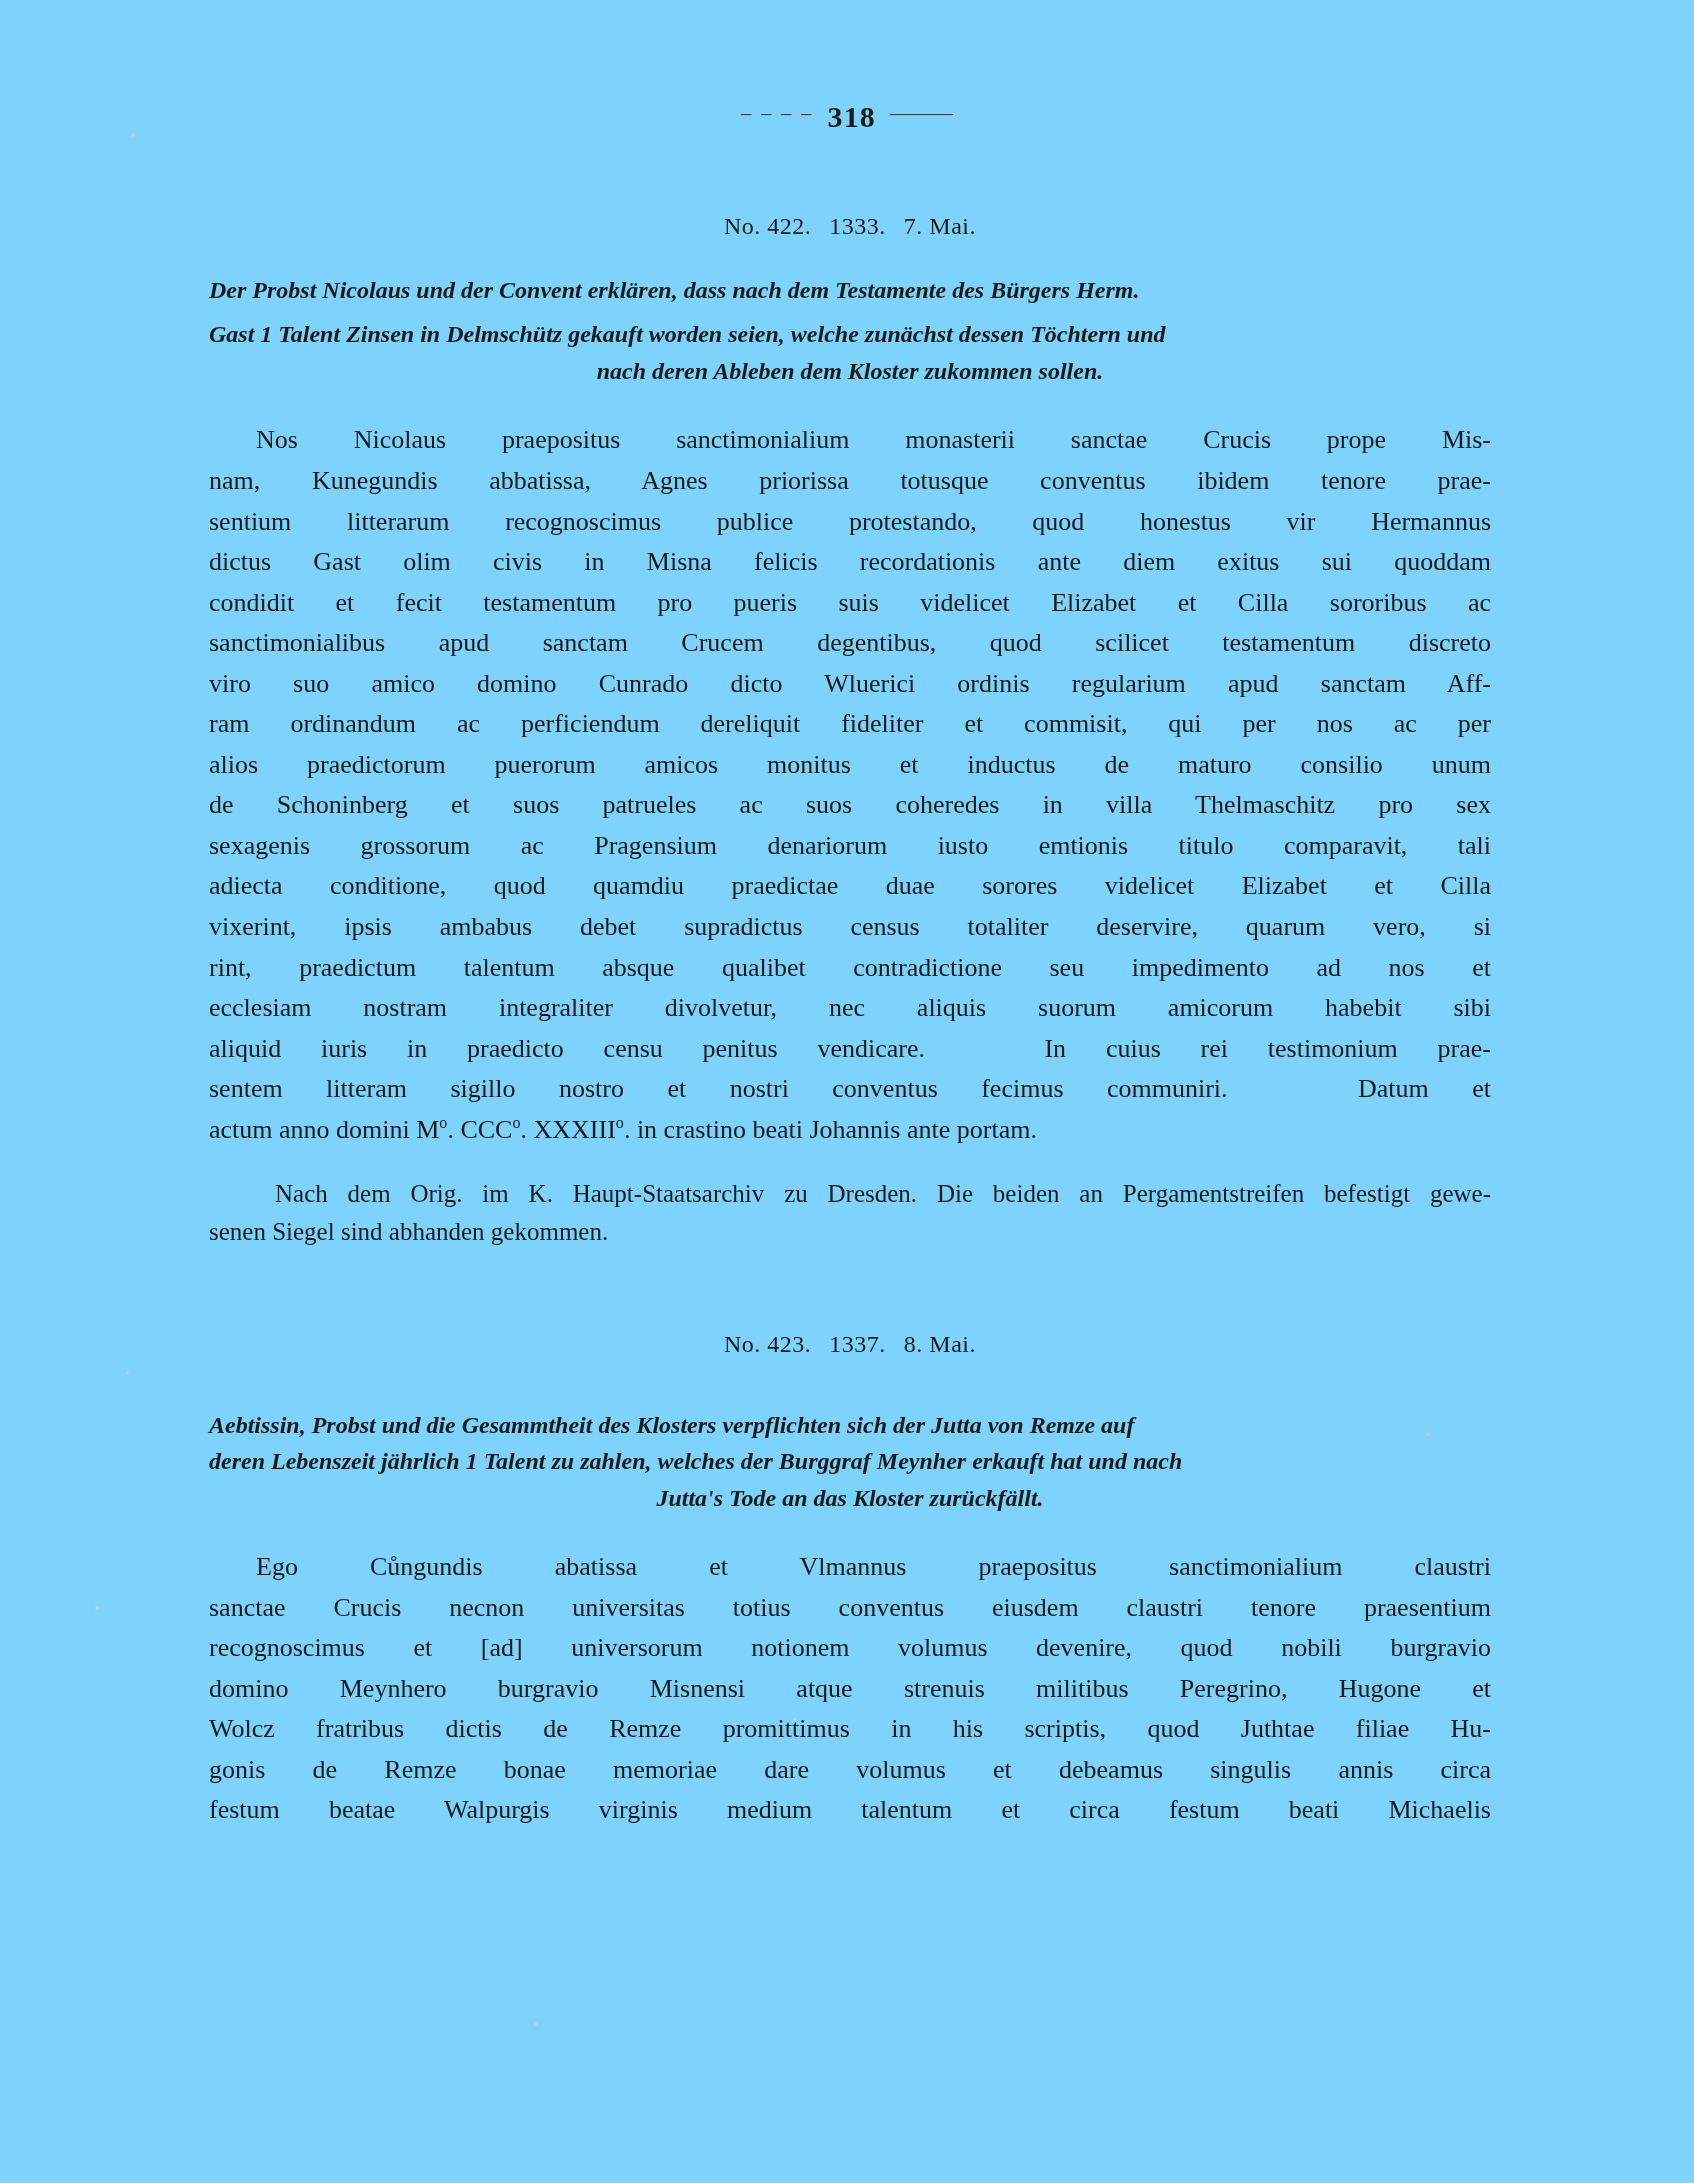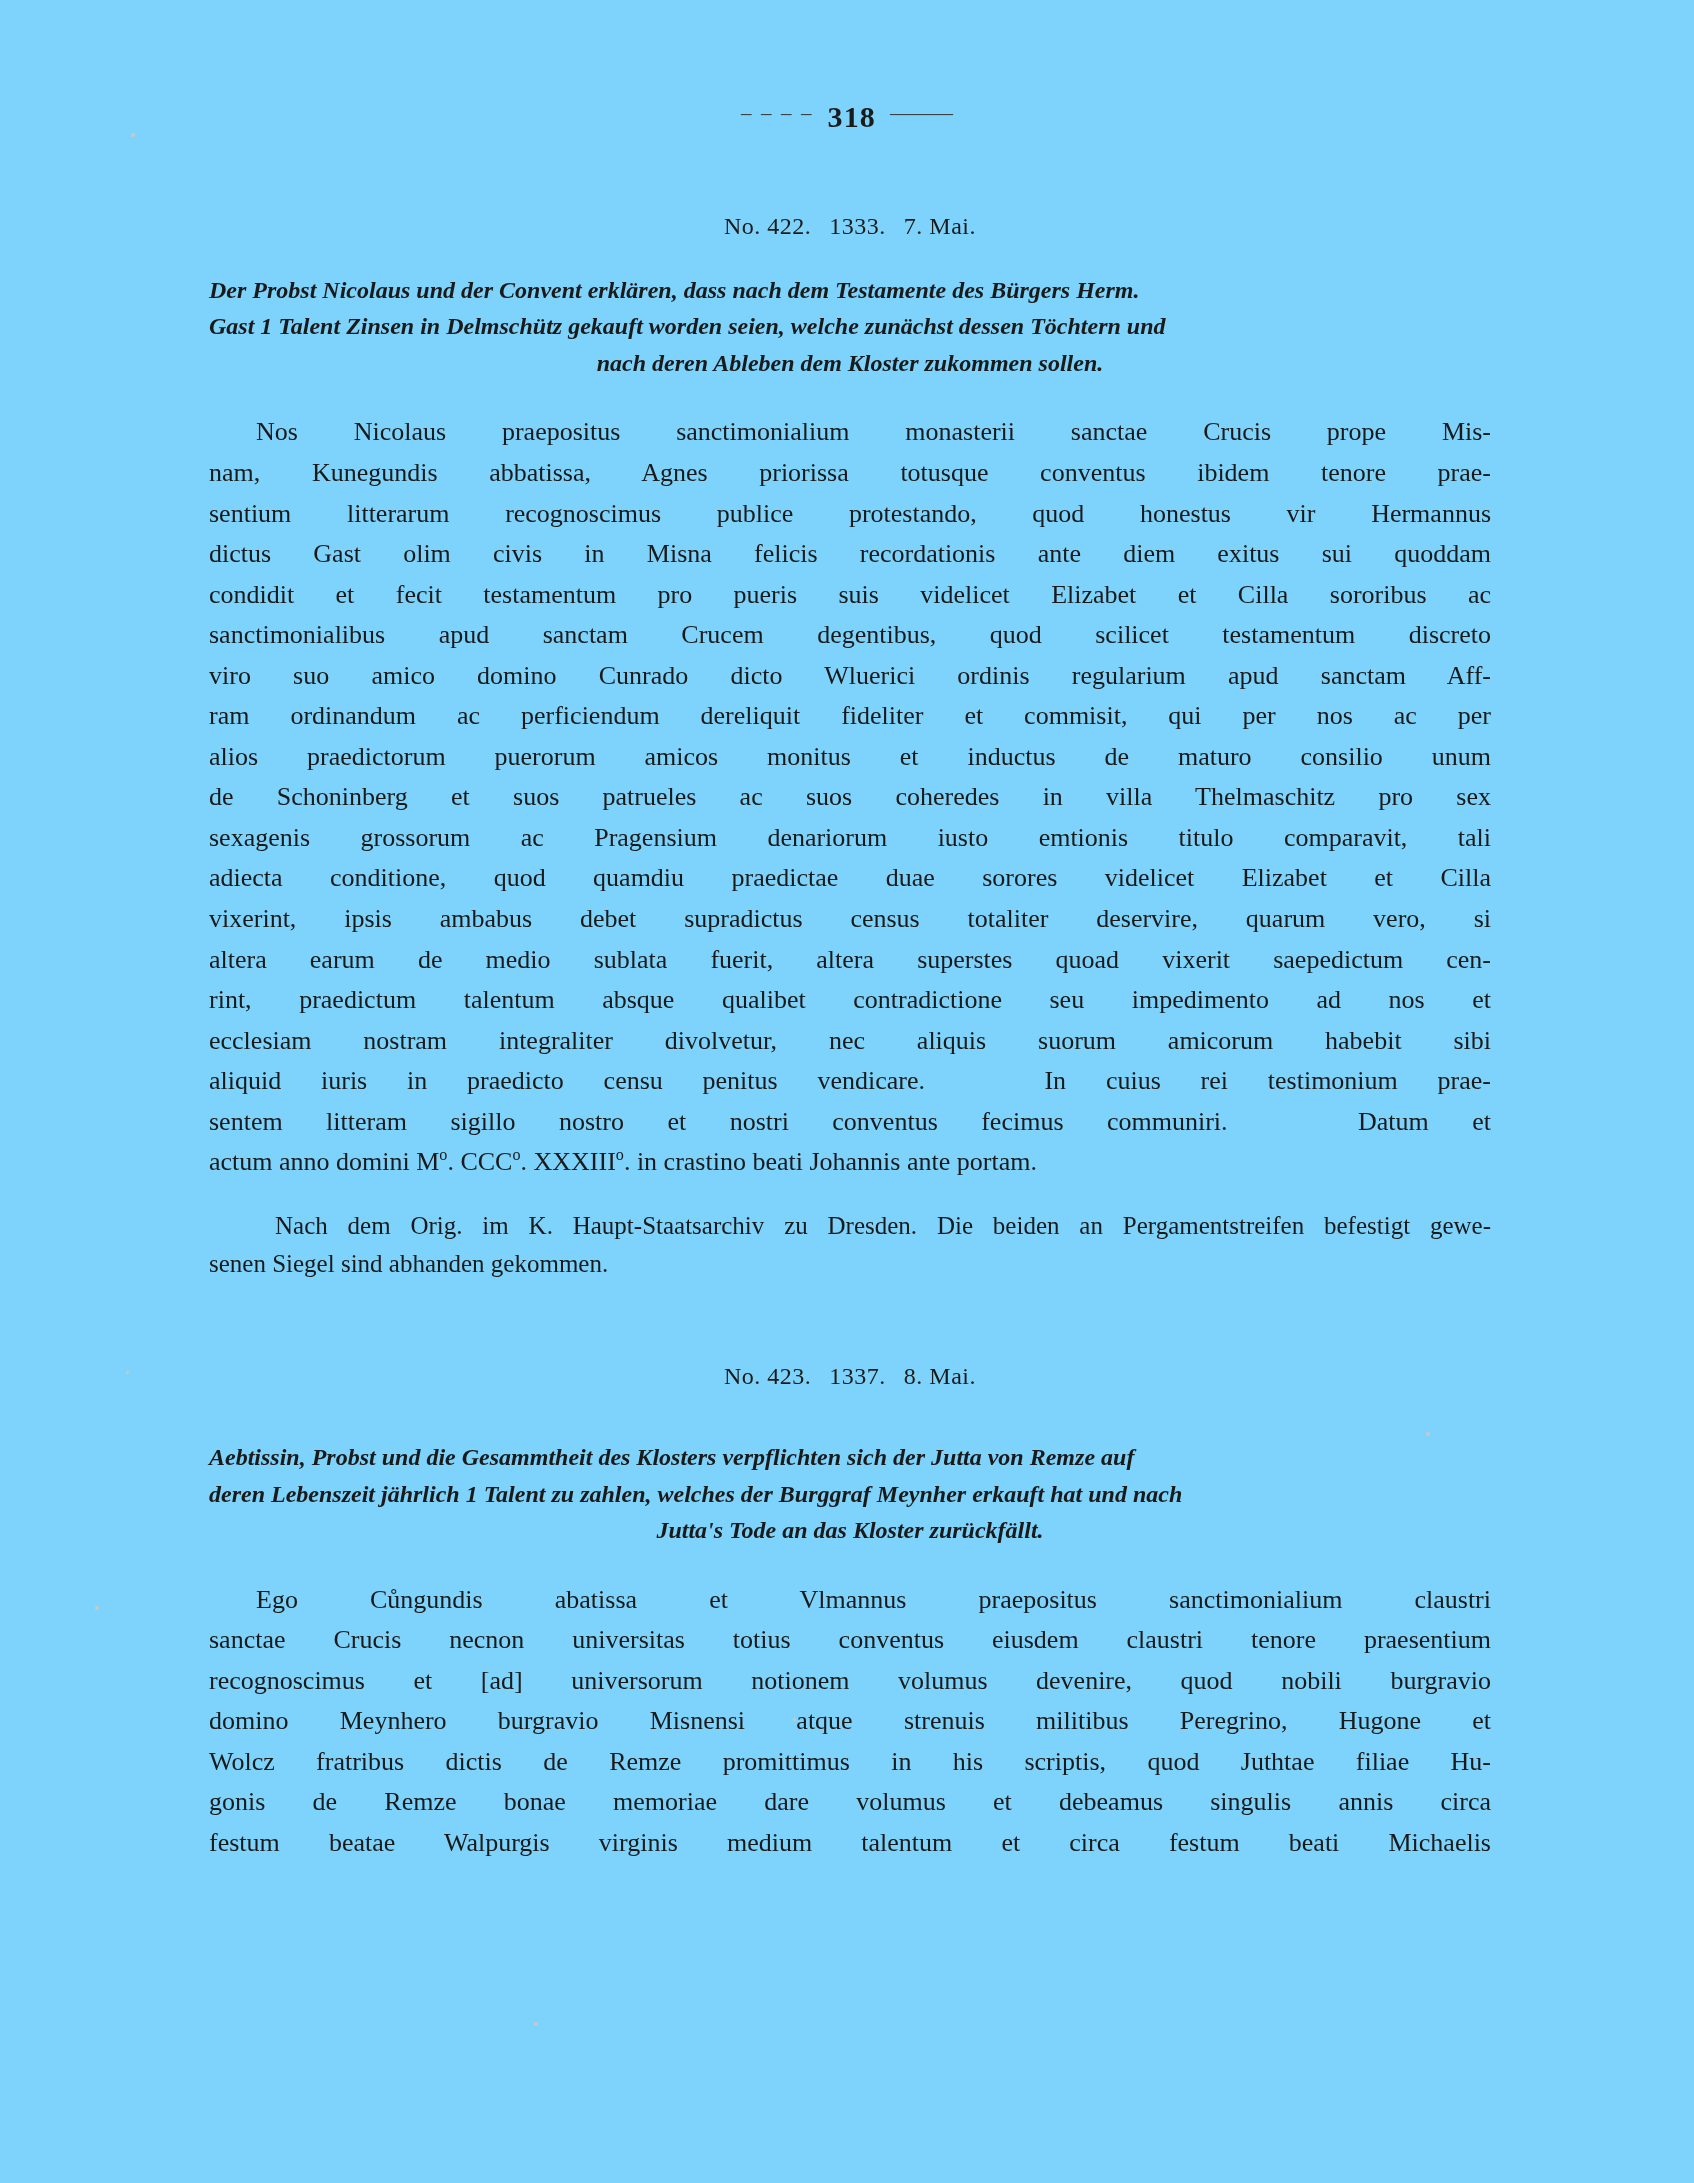--- a/index.html
+++ b/index.html
@@ -150,39 +150,38 @@
   <div class="content" style="top: 213px;">
 
     <div class="entry">
 
       <div class="entry-heading">
         <span>No. 422.</span><span class="sp"></span><span>1333.</span><span class="sp"></span><span>7. Mai.</span>
       </div>
 
       <div class="abstract">
         <span class="line"><span style="width:100%;">Der Probst Nicolaus und der Convent erklären, dass nach dem Testamente des Bürgers Herm.</span></span>
-        <span class="line"><span style="width:100%;">Gast 1 Talent Zinsen in Delmschütz gekauft worden seien, welche zunächst dessen Töchtern und</span></span>
+        <span class="line"><span style="width:100%;margin-top:8px;">Gast 1 Talent Zinsen in Delmschütz gekauft worden seien, welche zunächst dessen Töchtern und</span></span>
         <span class="line last"><span>nach deren Ableben dem Kloster zukommen sollen.</span></span>
       </div>
 
       <div class="body-text">
         <span class="l just"><span class="indent"></span><span>Nos Nicolaus praepositus sanctimonialium monasterii sanctae Crucis prope Mis-</span></span>
         <span class="l just">nam, Kunegundis abbatissa, Agnes priorissa totusque conventus ibidem tenore prae-</span>
         <span class="l just">sentium litterarum recognoscimus publice protestando, quod honestus vir Hermannus</span>
         <span class="l just">dictus Gast olim civis in Misna felicis recordationis ante diem exitus sui quoddam</span>
         <span class="l just">condidit et fecit testamentum pro pueris suis videlicet Elizabet et Cilla sororibus ac</span>
         <span class="l just">sanctimonialibus apud sanctam Crucem degentibus, quod scilicet testamentum discreto</span>
         <span class="l just">viro suo amico domino Cunrado dicto Wluerici ordinis regularium apud sanctam Aff-</span>
         <span class="l just">ram ordinandum ac perficiendum dereliquit fideliter et commisit, qui per nos ac per</span>
         <span class="l just">alios praedictorum puerorum amicos monitus et inductus de maturo consilio unum</span>
         <span class="l just">de Schoninberg et suos patrueles ac suos coheredes in villa Thelmaschitz pro sex</span>
         <span class="l just">sexagenis grossorum ac Pragensium denariorum iusto emtionis titulo comparavit, tali</span>
         <span class="l just">adiecta conditione, quod quamdiu praedictae duae sorores videlicet Elizabet et Cilla</span>
         <span class="l just">vixerint, ipsis ambabus debet supradictus census totaliter deservire, quarum vero, si</span>
-        <span class="l just">altera earum de medio sublata fuerit, altera superstes quoad vixerit saepedictum cen-</span>
         <span class="l just">rint, praedictum talentum absque qualibet contradictione seu impedimento ad nos et</span>
         <span class="l just">ecclesiam nostram integraliter divolvetur, nec aliquis suorum amicorum habebit sibi</span>
         <span class="l just">aliquid iuris in praedicto censu penitus vendicare.   In cuius rei testimonium prae-</span>
         <span class="l just">sentem litteram sigillo nostro et nostri conventus fecimus communiri.   Datum et</span>
         <span class="l plain">actum anno domini M<sup>o</sup>. CCC<sup>o</sup>. XXXIII<sup>o</sup>. in crastino beati Johannis ante portam.</span>
       </div>
 
       <div class="source-note">
         <span class="l just"><span class="ind"></span><span>Nach dem Orig. im K. Haupt-Staatsarchiv zu Dresden.   Die beiden an Pergamentstreifen befestigt gewe-</span></span>
         <span class="l plain">senen Siegel sind abhanden gekommen.</span>

